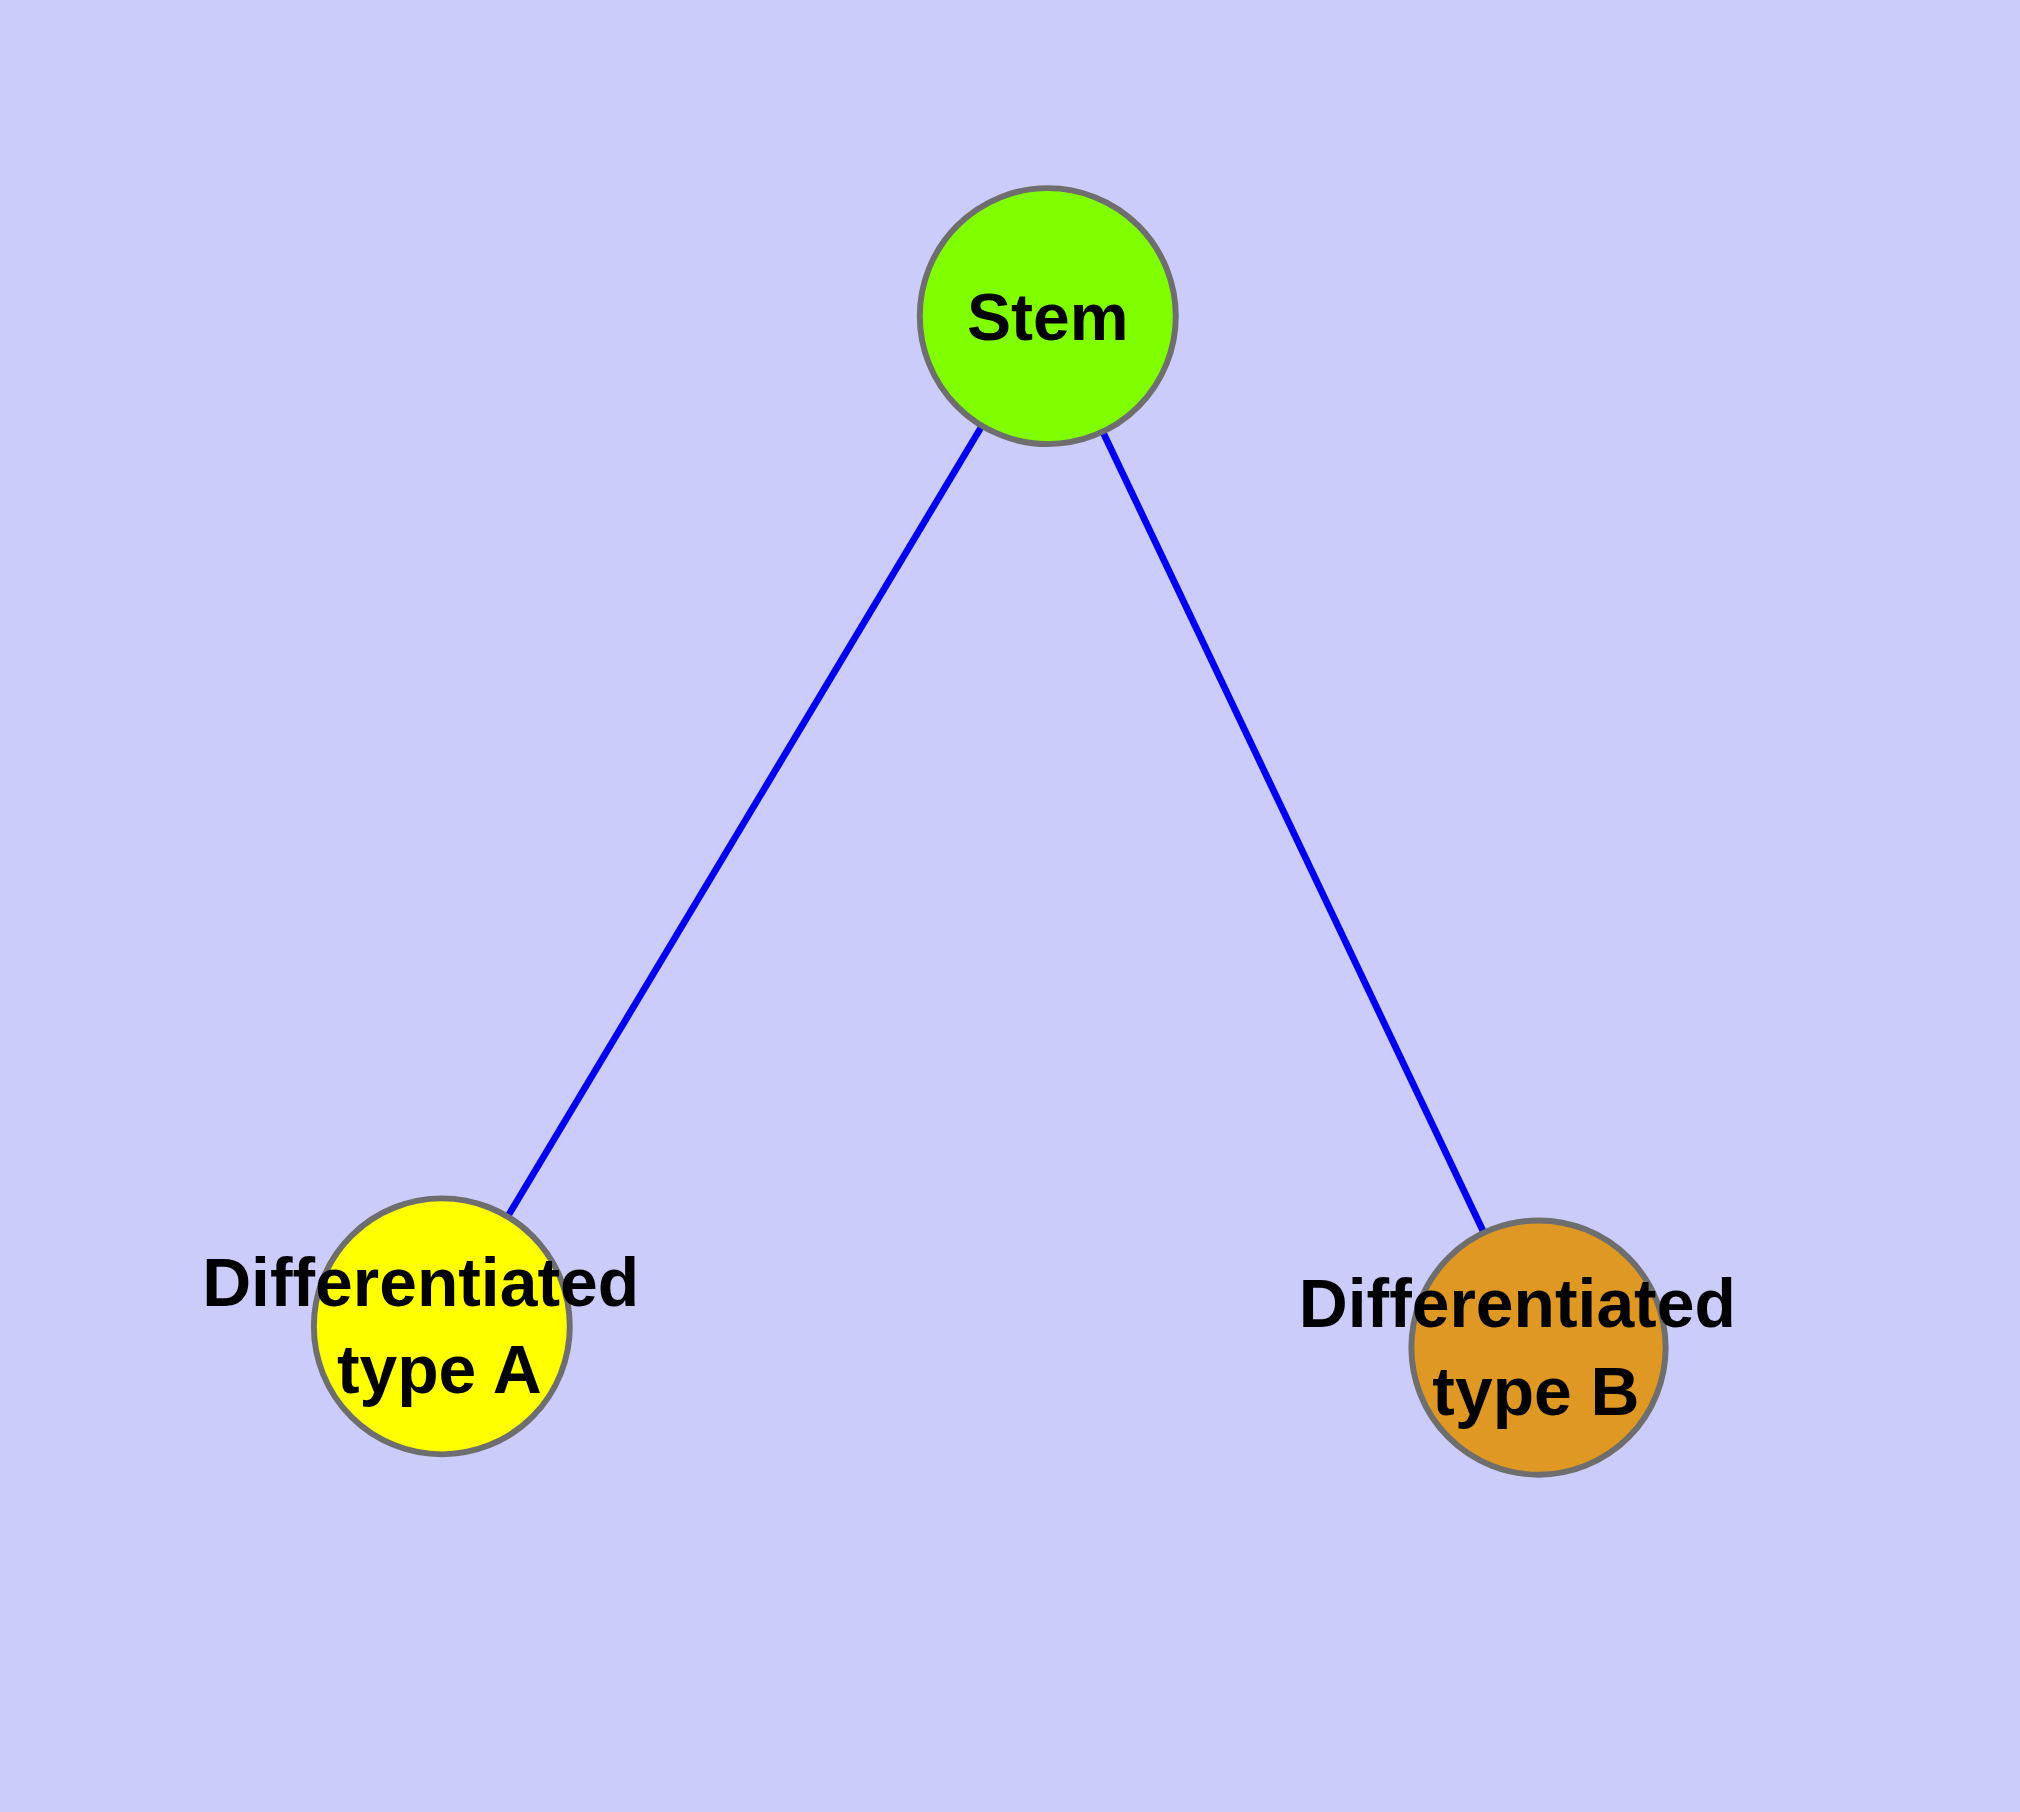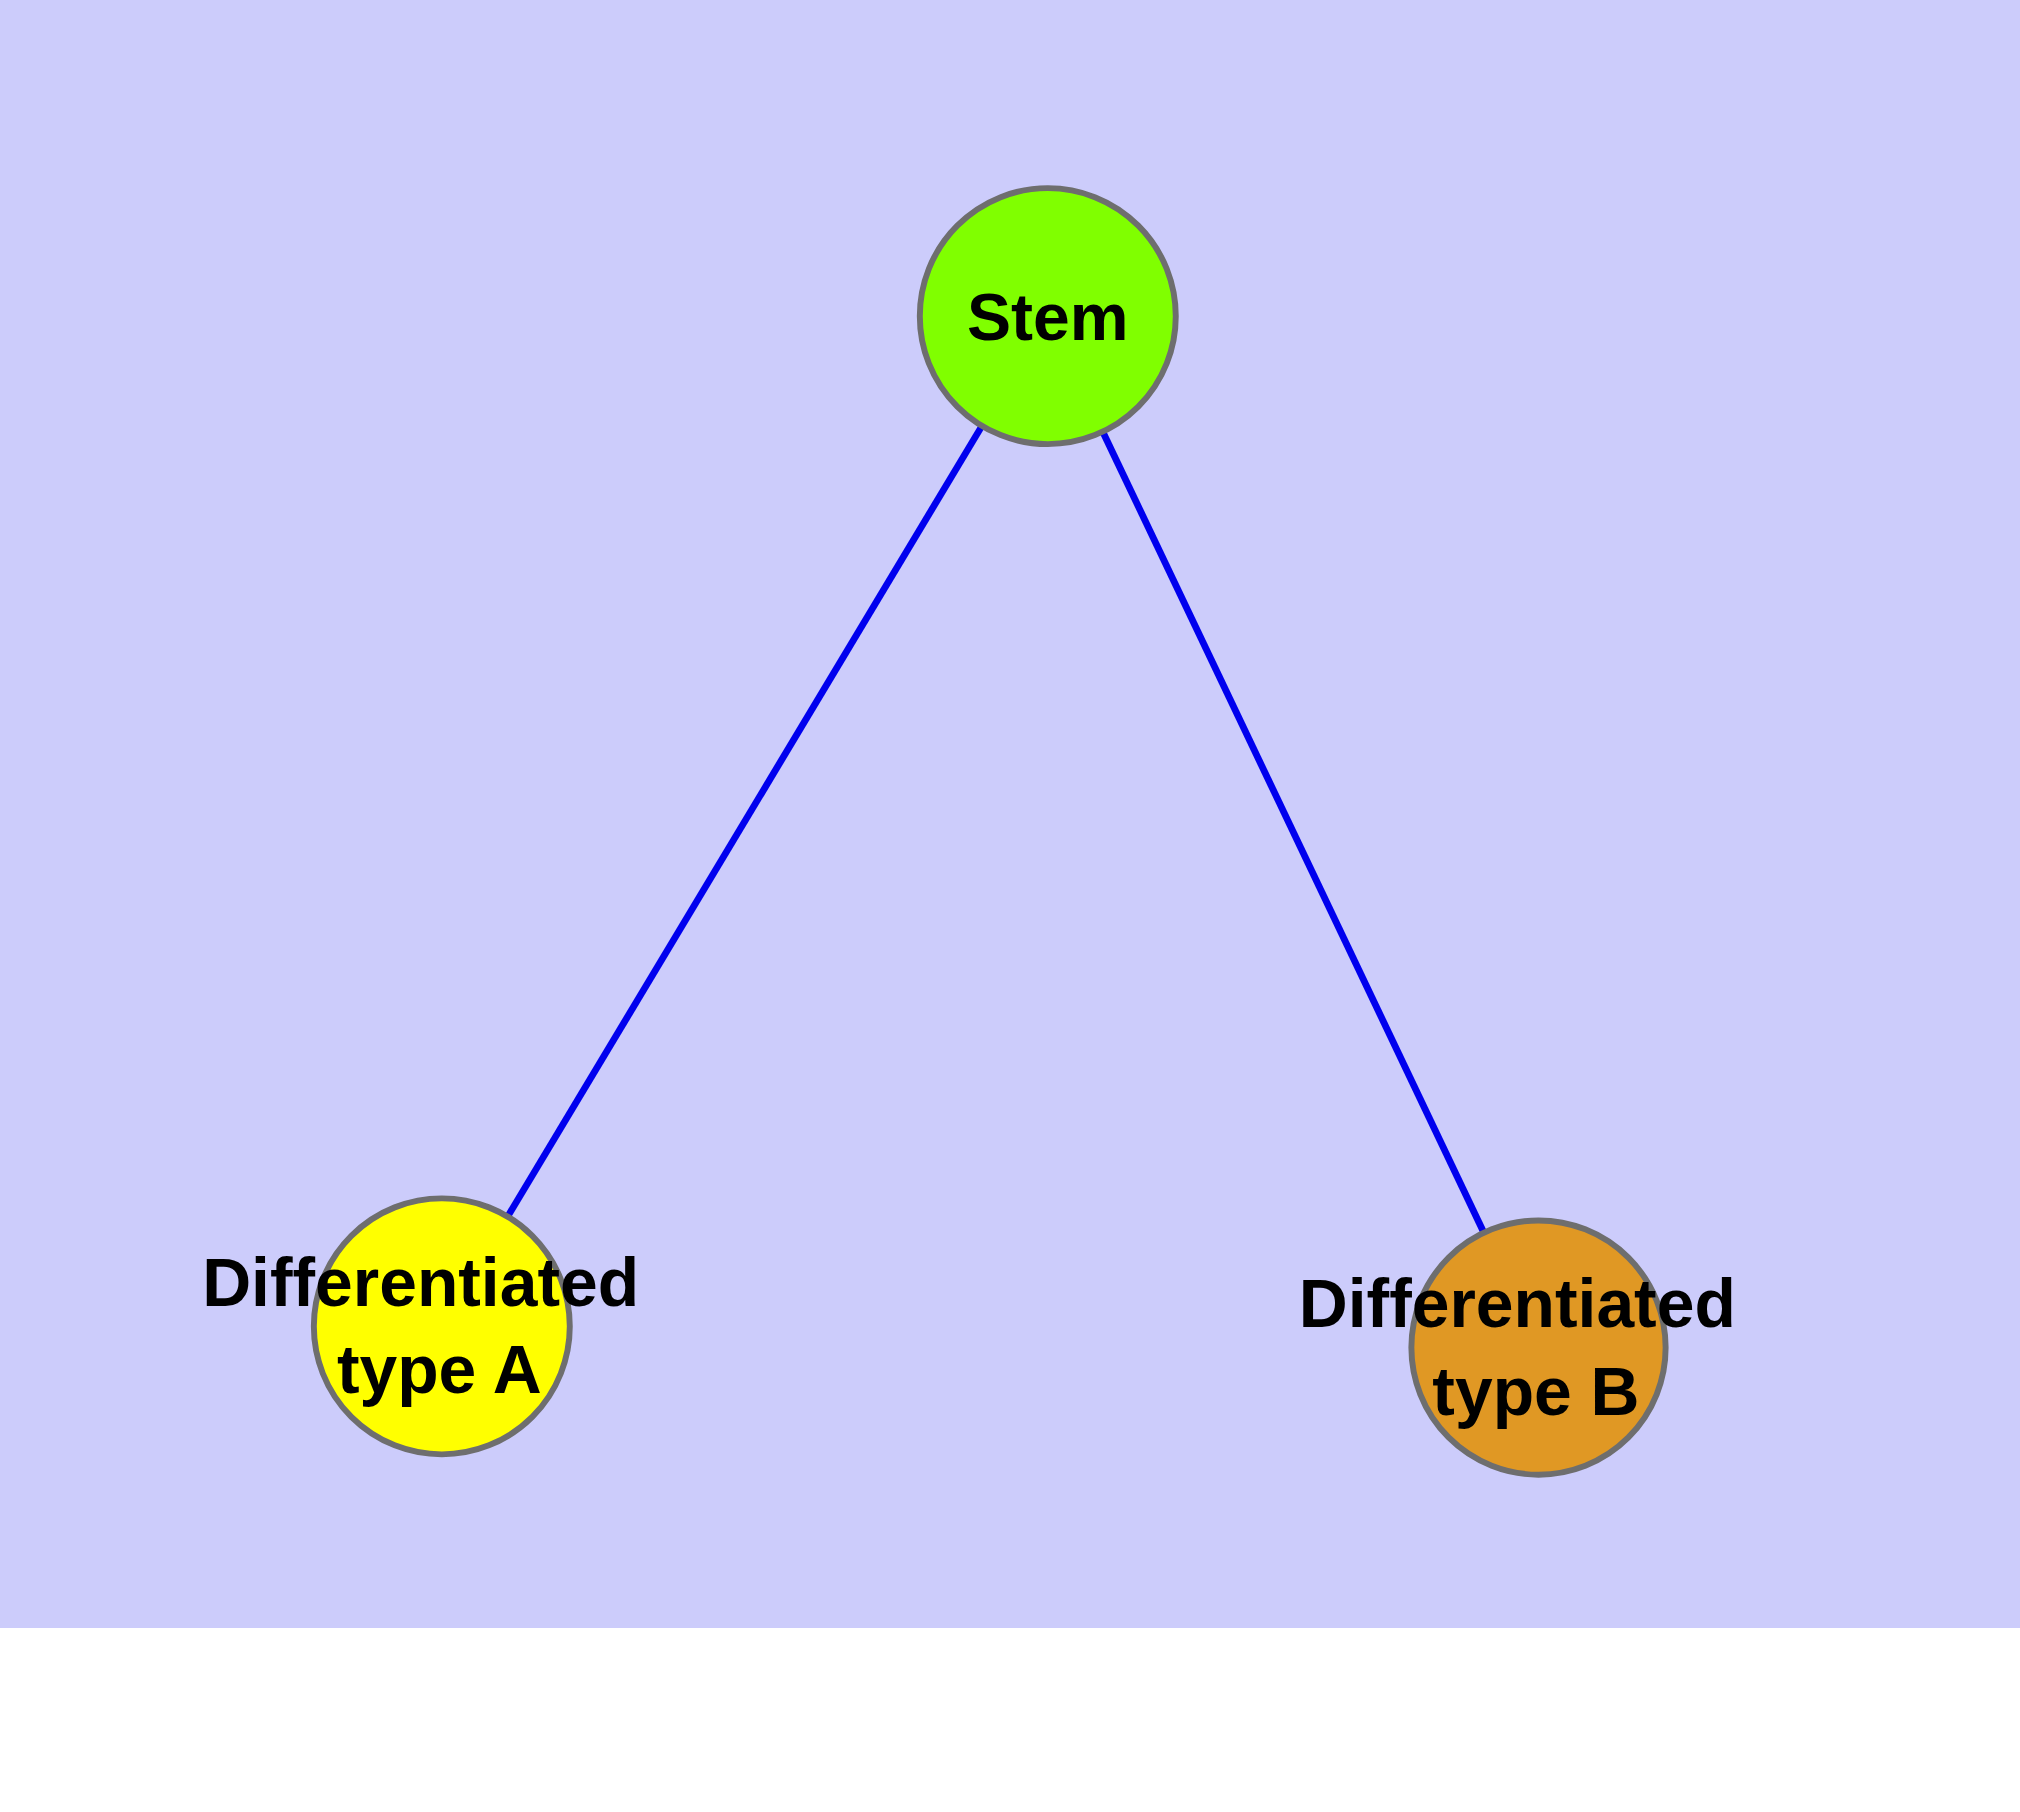--- a/index.html
+++ b/index.html
@@ -47,21 +47,21 @@
   .node-label-root {
     font-size: 78px;
   }
   .node-label-leaf {
     font-size: 80px;
   }
 </style>
 </head>
 <body>
 
-<div id="canvas" style="width: 2021px; height: 1628px; background: rgb(204, 204, 251);">
+<div id="canvas" style="width: 2021px; height: 1812px; background: rgb(204, 204, 251);">
   <svg id="graph-svg" viewBox="0 0 2384 2138" xmlns="http://www.w3.org/2000/svg" style="width: 2021px; height: 1812px;">
 
     <g>
       <line class="edge-line" x1="1158.3271170221706" y1="502.4910160973046" x2="598.6728829778295" y2="1435.5089839026955" stroke="#0000ee"></line>
       <line class="edge-line" style="display:none" x1="0" y1="0" x2="0" y2="0"></line>
       <line class="edge-line" x1="1300.8721262992576" y1="509.35471106424285" x2="1750.557490431201" y2="1454.5483002673084" stroke="#0000ee"></line>
     </g>
 
     <g>
       <circle class="node-circle" cx="521" cy="1565" r="151" fill="#ffff00" stroke="#6e6e6e"></circle>

